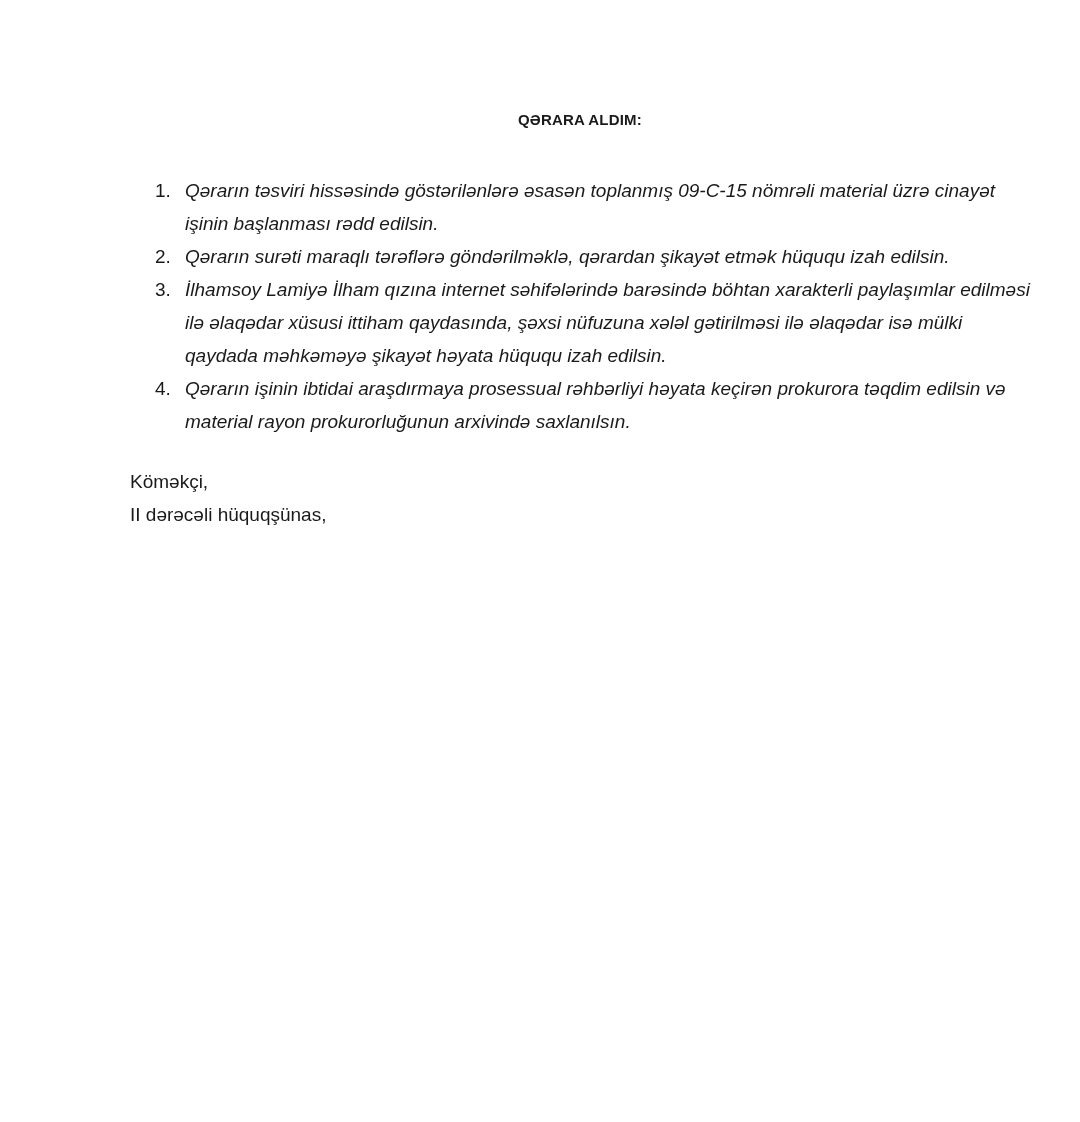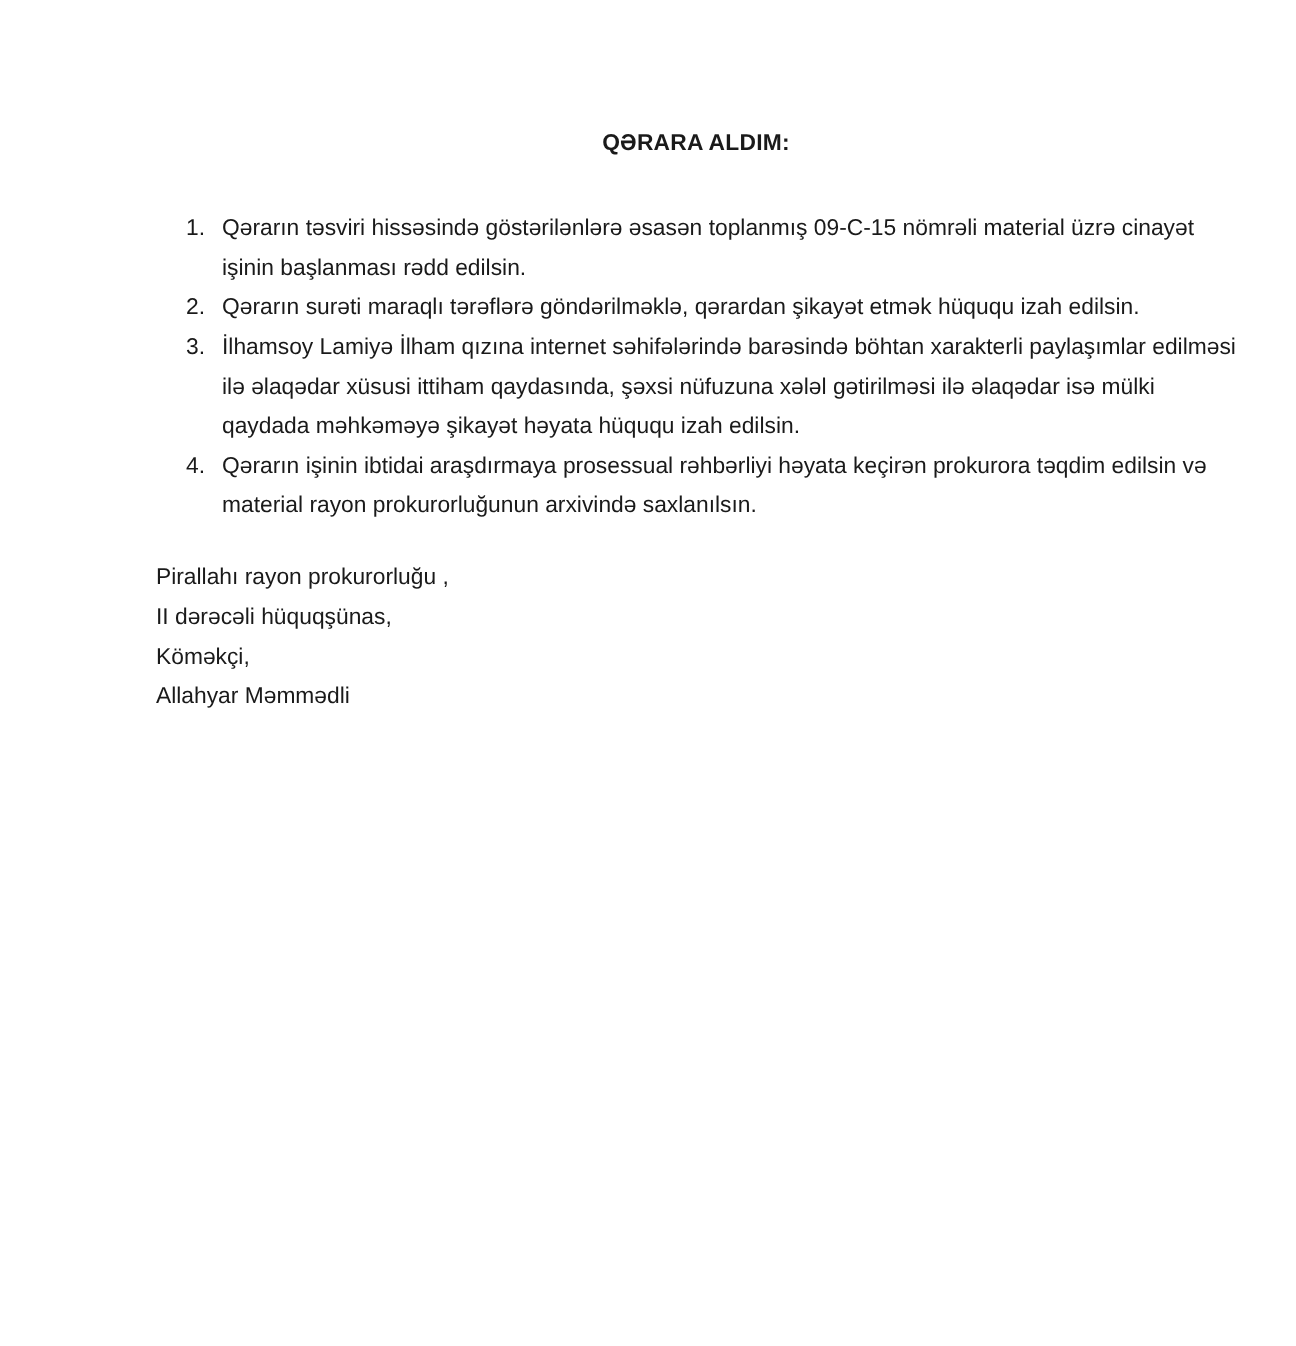--- a/index.html
+++ b/index.html
@@ -17,21 +17,21 @@
     overflow: hidden;
     font-family: "Liberation Sans", sans-serif;
     color: #1a1a1a;
     font-size: 19px;
     line-height: 33px;
   }
   .doc-title {
     margin: 0;
     margin-top: 103px;
     text-align: center;
-    font-size: 19px;
+    font-size: 15px;
     font-weight: 700;
     line-height: 33px;
     letter-spacing: 0.2px;
   }
   .decision-list {
     margin-top: 38px;
   }
   .decision-item {
     position: relative;
     padding-left: 55px;
@@ -39,20 +39,21 @@
     width: 900px;
   }
   .decision-item .marker {
     position: absolute;
     left: 25px;
     top: 0;
   }
   .decision-item .item-text {
     display: block;
     max-width: 845px;
+    font-style: italic;
   }
   .signature-block {
     margin-top: 27px;
   }
   .signature-line {
     white-space: pre;
   }
 </style>
 </head>
 <body>
@@ -79,19 +80,17 @@
     </div>
 
     <div class="decision-item">
       <span class="marker">4.</span>
       <span class="item-text">Qərarın işinin ibtidai araşdırmaya prosessual rəhbərliyi həyata keçirən prokurora təqdim edilsin və material rayon prokurorluğunun arxivində saxlanılsın.</span>
     </div>
 
   </div>
 
   <div class="signature-block">
-    <div class="signature-line">Pirallahı rayon prokurorluğu ,</div>
+    <div class="signature-line">Köməkçi,</div>
     <div class="signature-line">II dərəcəli hüquqşünas,</div>
-    <div class="signature-line">Köməkçi,</div>
-    <div class="signature-line">Allahyar Məmmədli</div>
   </div>
 
 </div>
 
 </body></html>

